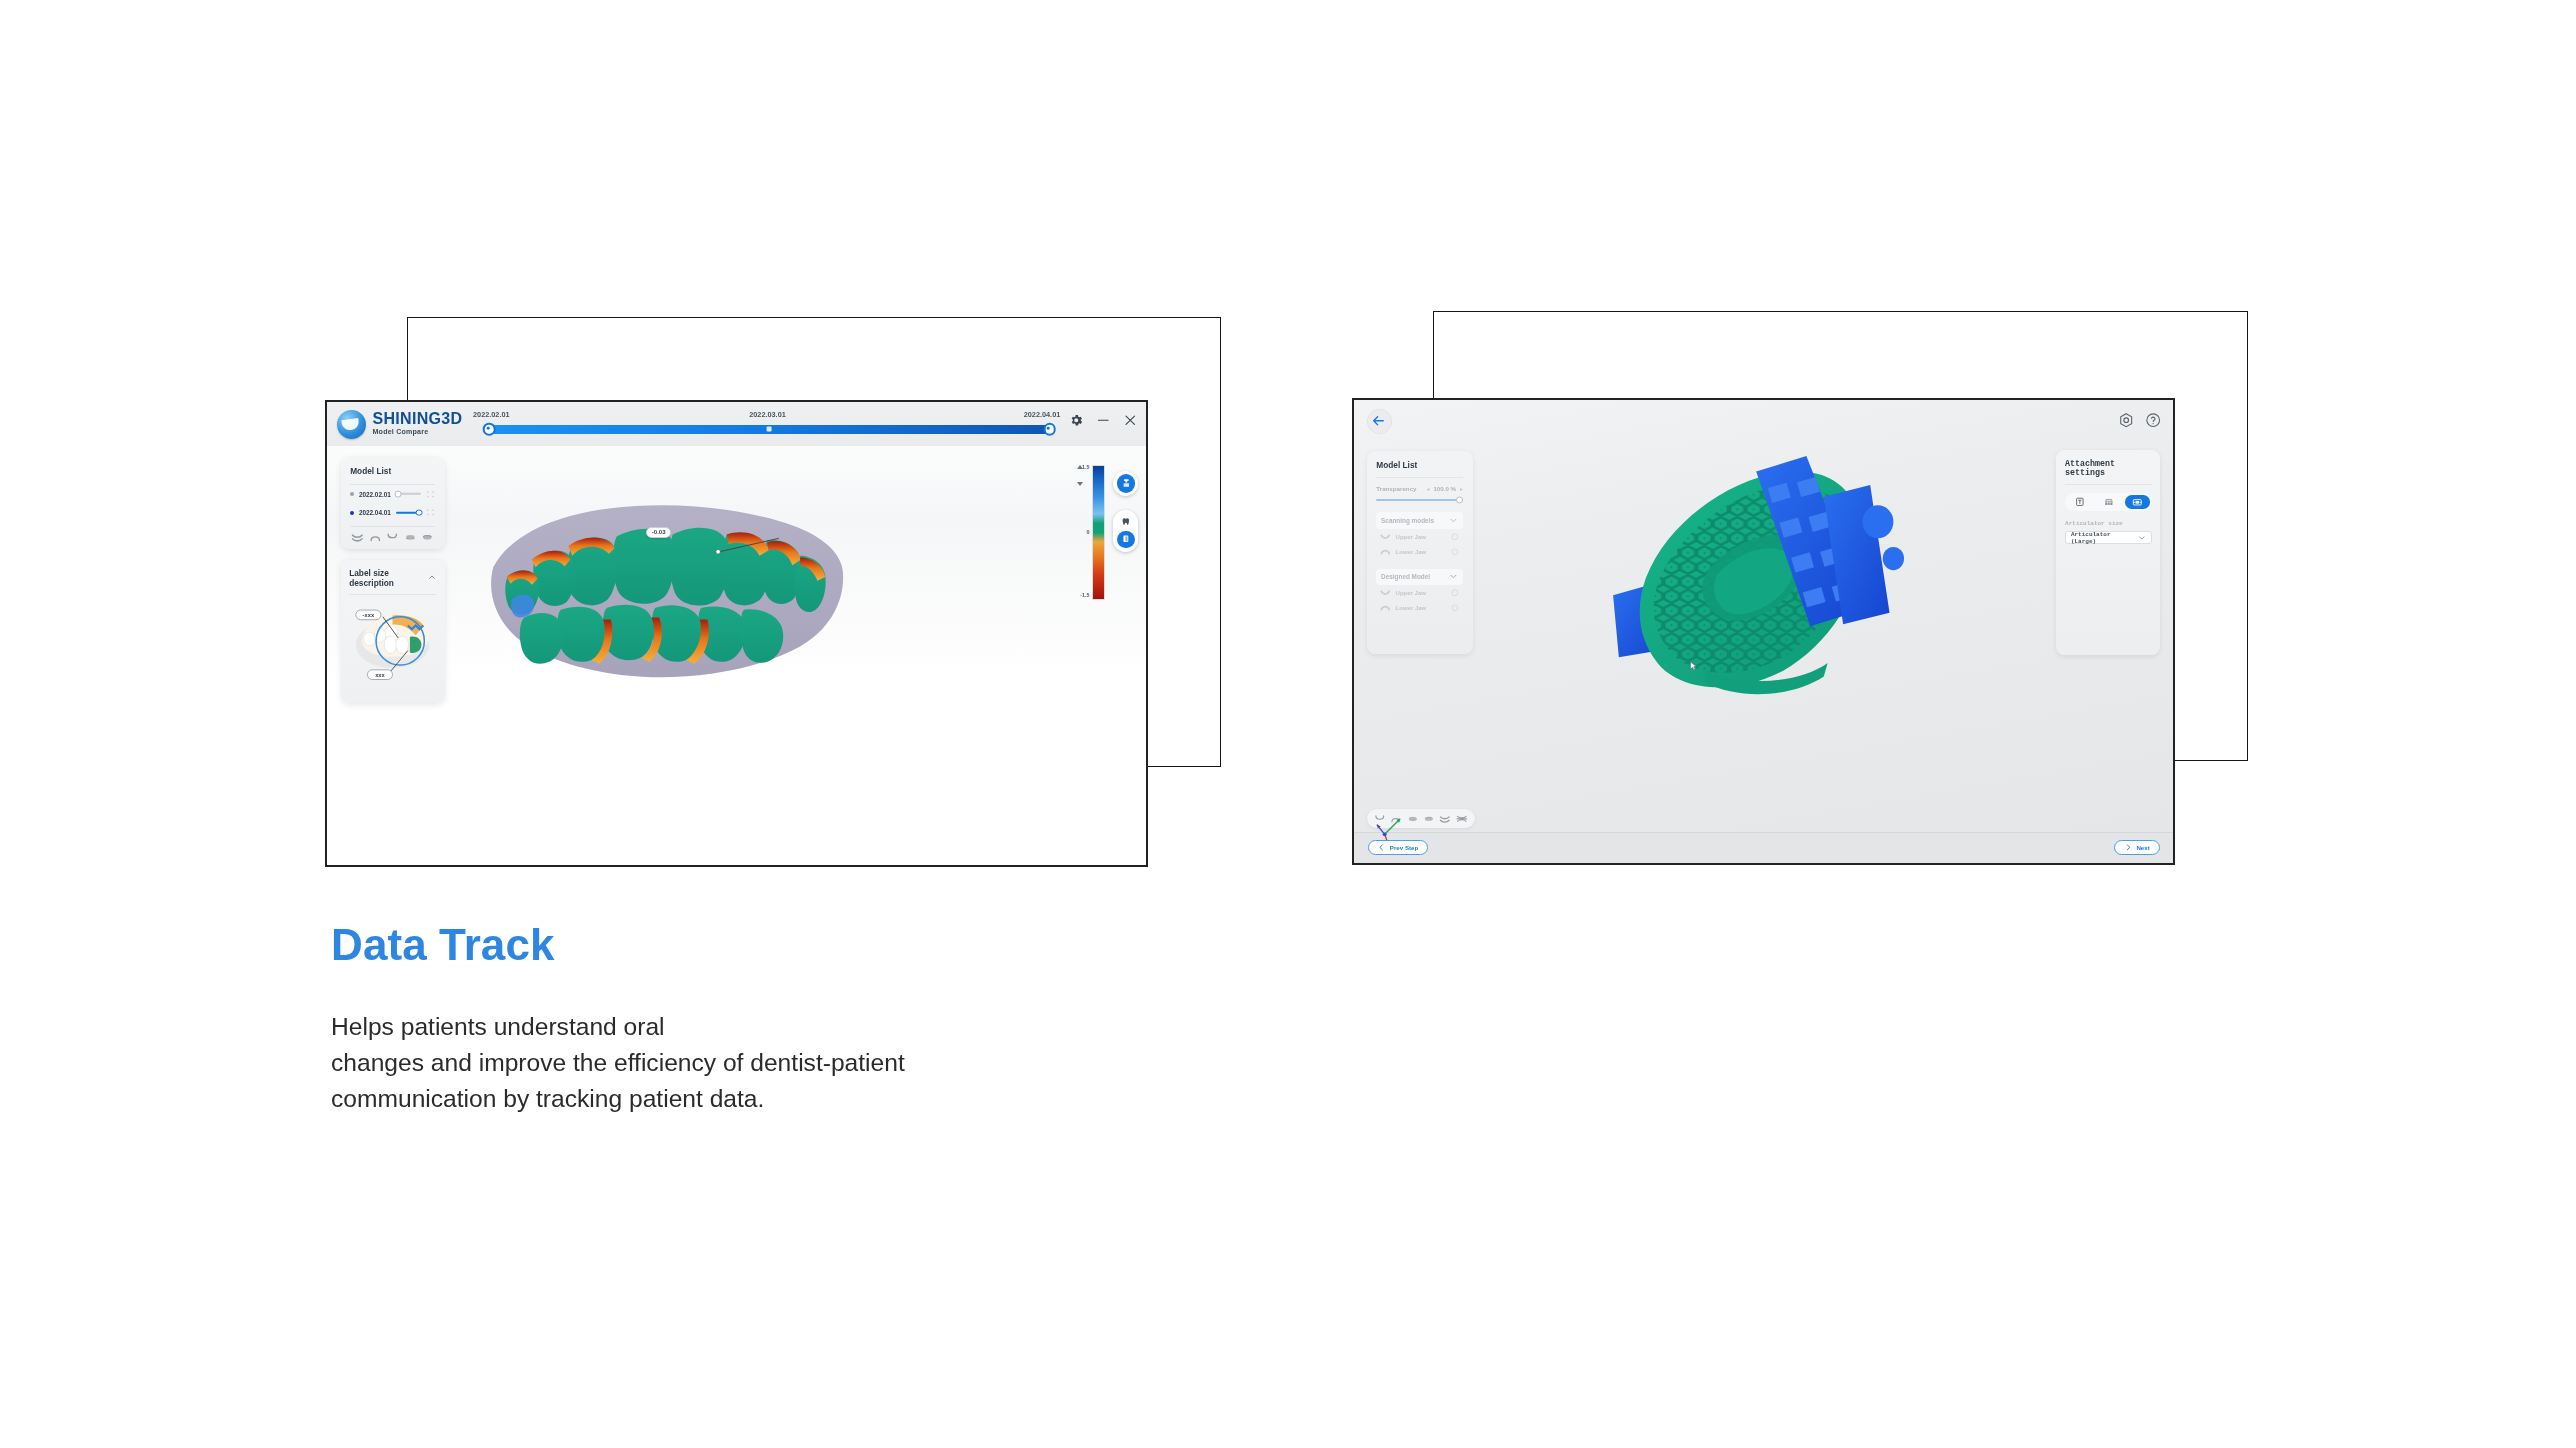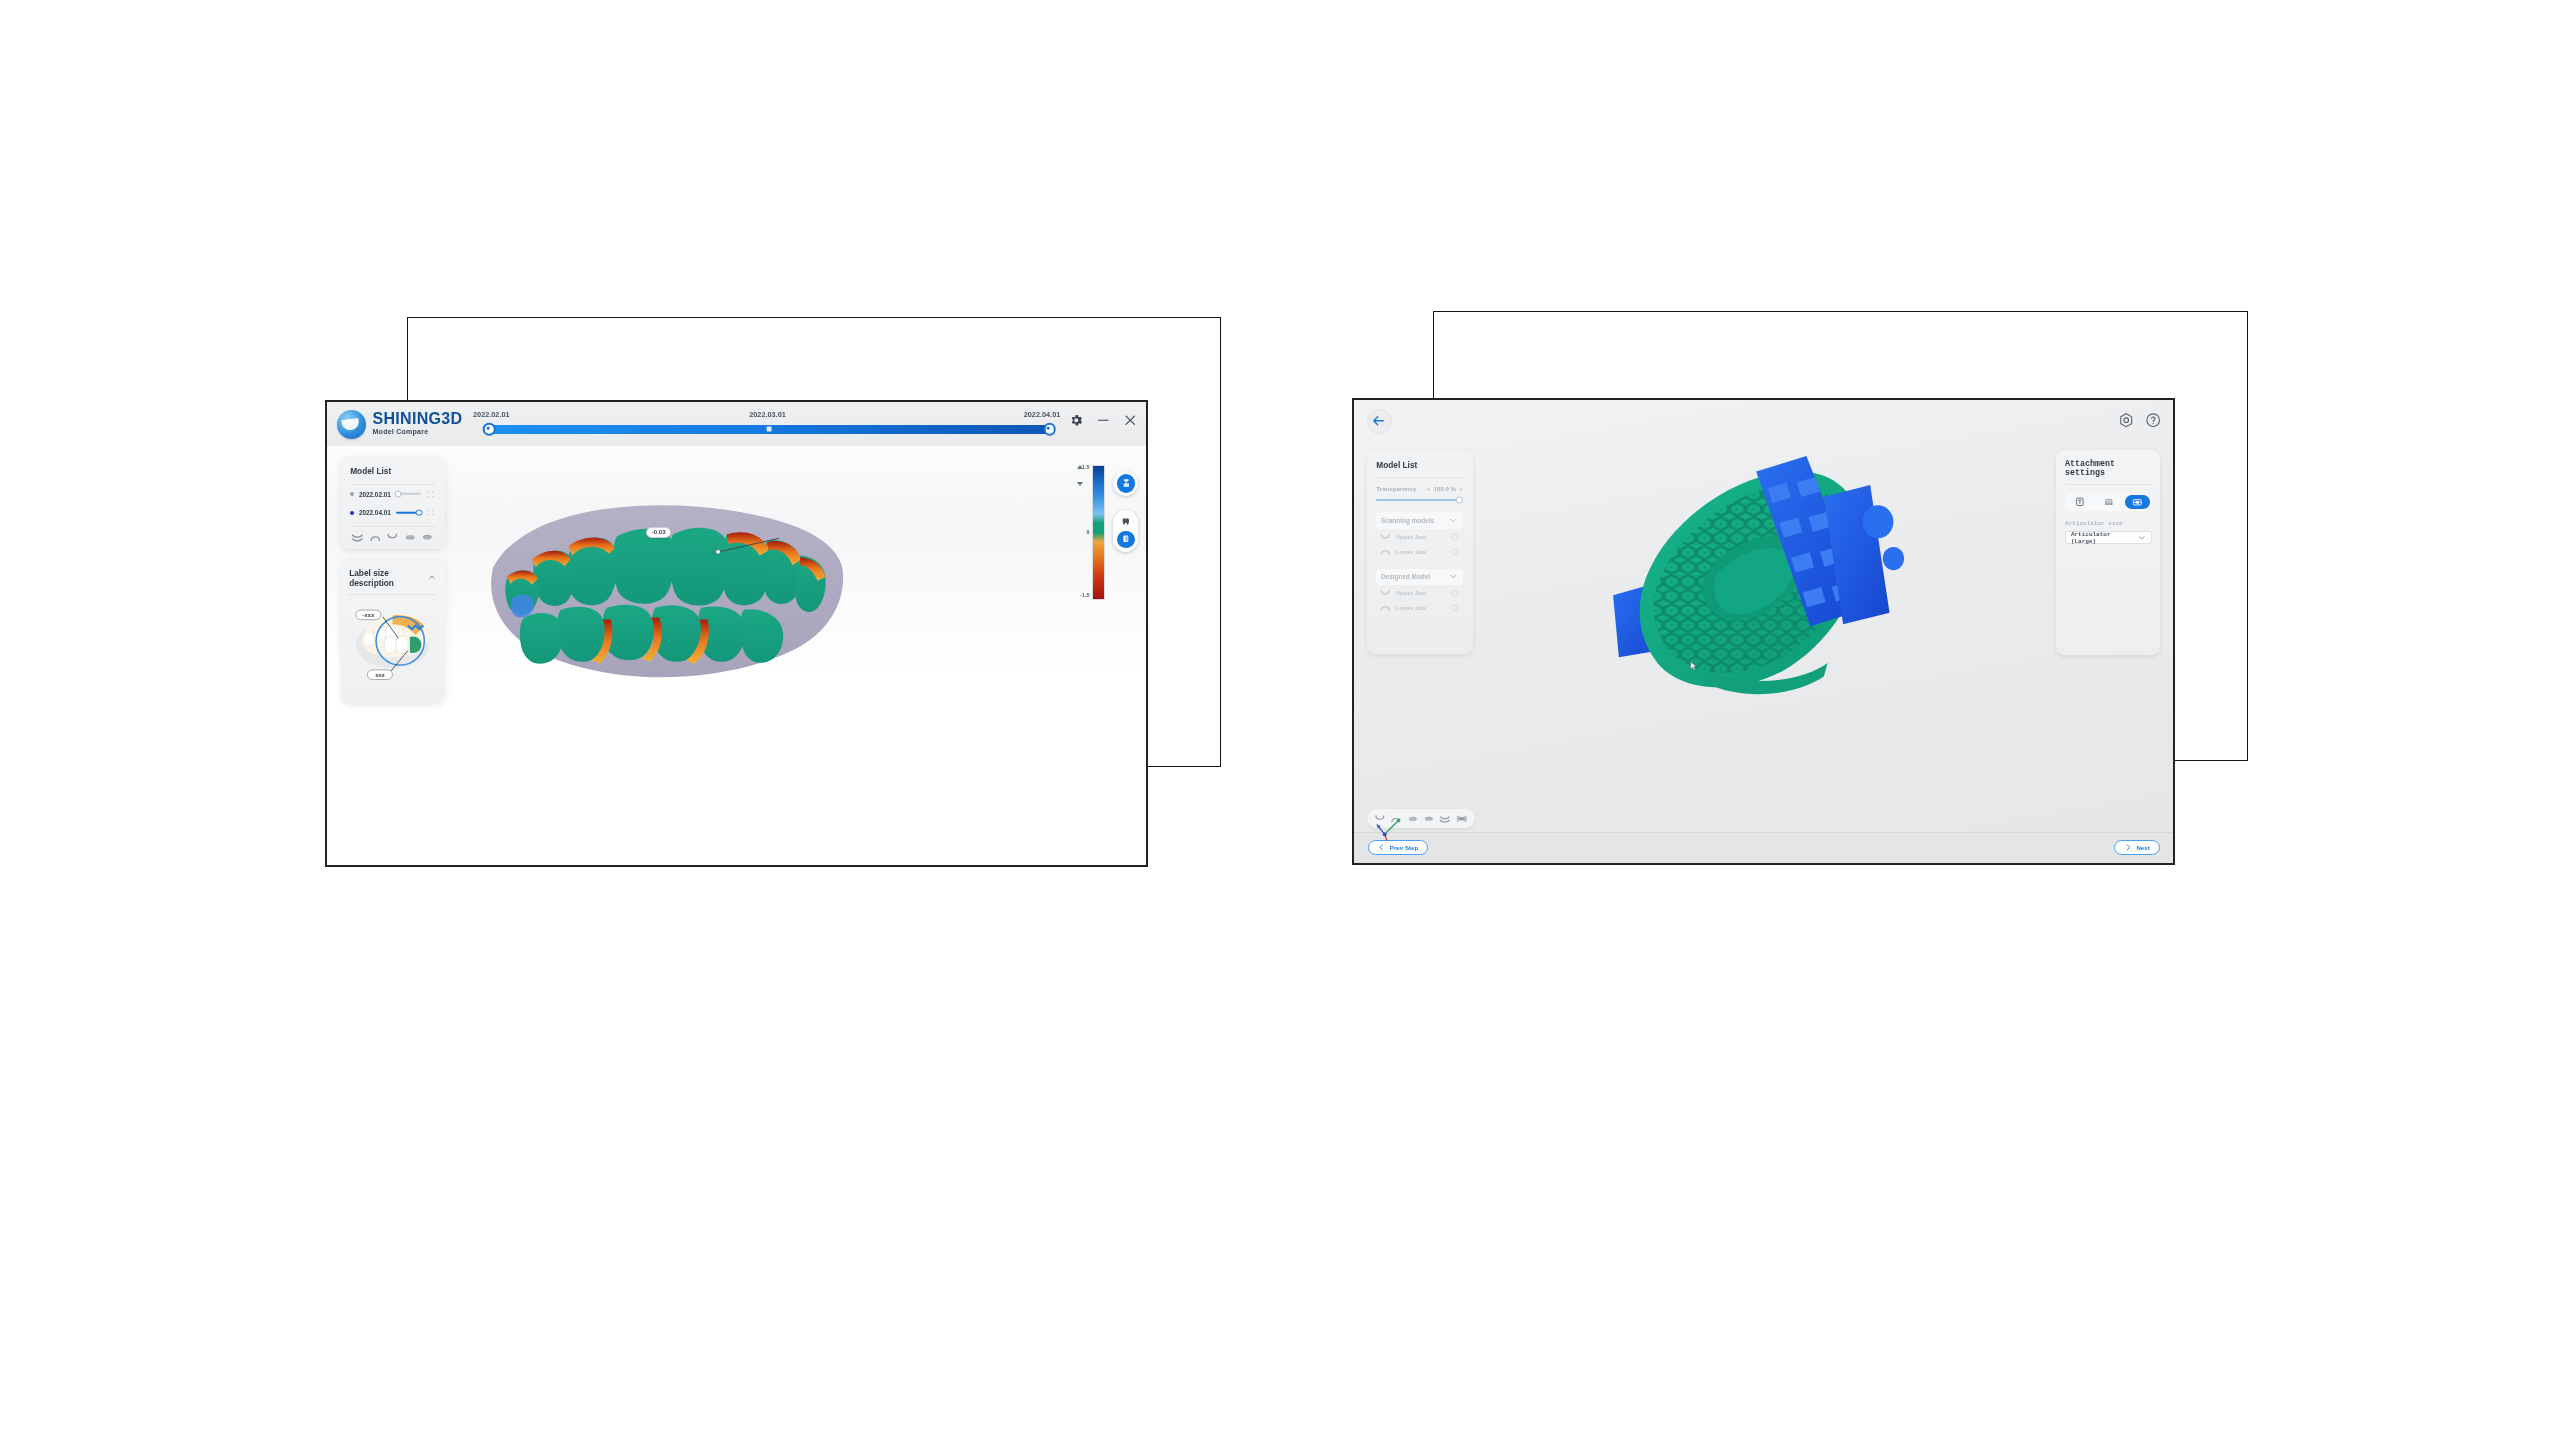--- a/index.html
+++ b/index.html
@@ -706,18 +706,24 @@
       <div class="nav-btn nav-next">
         <svg class="nav-chev" viewBox="0 0 24 24">
             <path d="M9 5l7 7-7 7" stroke="currentColor" stroke-width="2.6" fill="none" stroke-linecap="round" stroke-linejoin="round"></path>
           </svg>
         <span>Next</span>
       </div>
 
     </div>
   </div>
 
+  <div class="caption cap-left">
+    <div class="cap-title">Data Track</div>
+    <div class="cap-body">Helps patients understand oral
+changes and improve the efficiency of dentist-patient
+communication by tracking patient data.</div>
+  </div>
 
   <div class="caption cap-right">
   </div>
 
 </div>
 
 
 </body></html>

